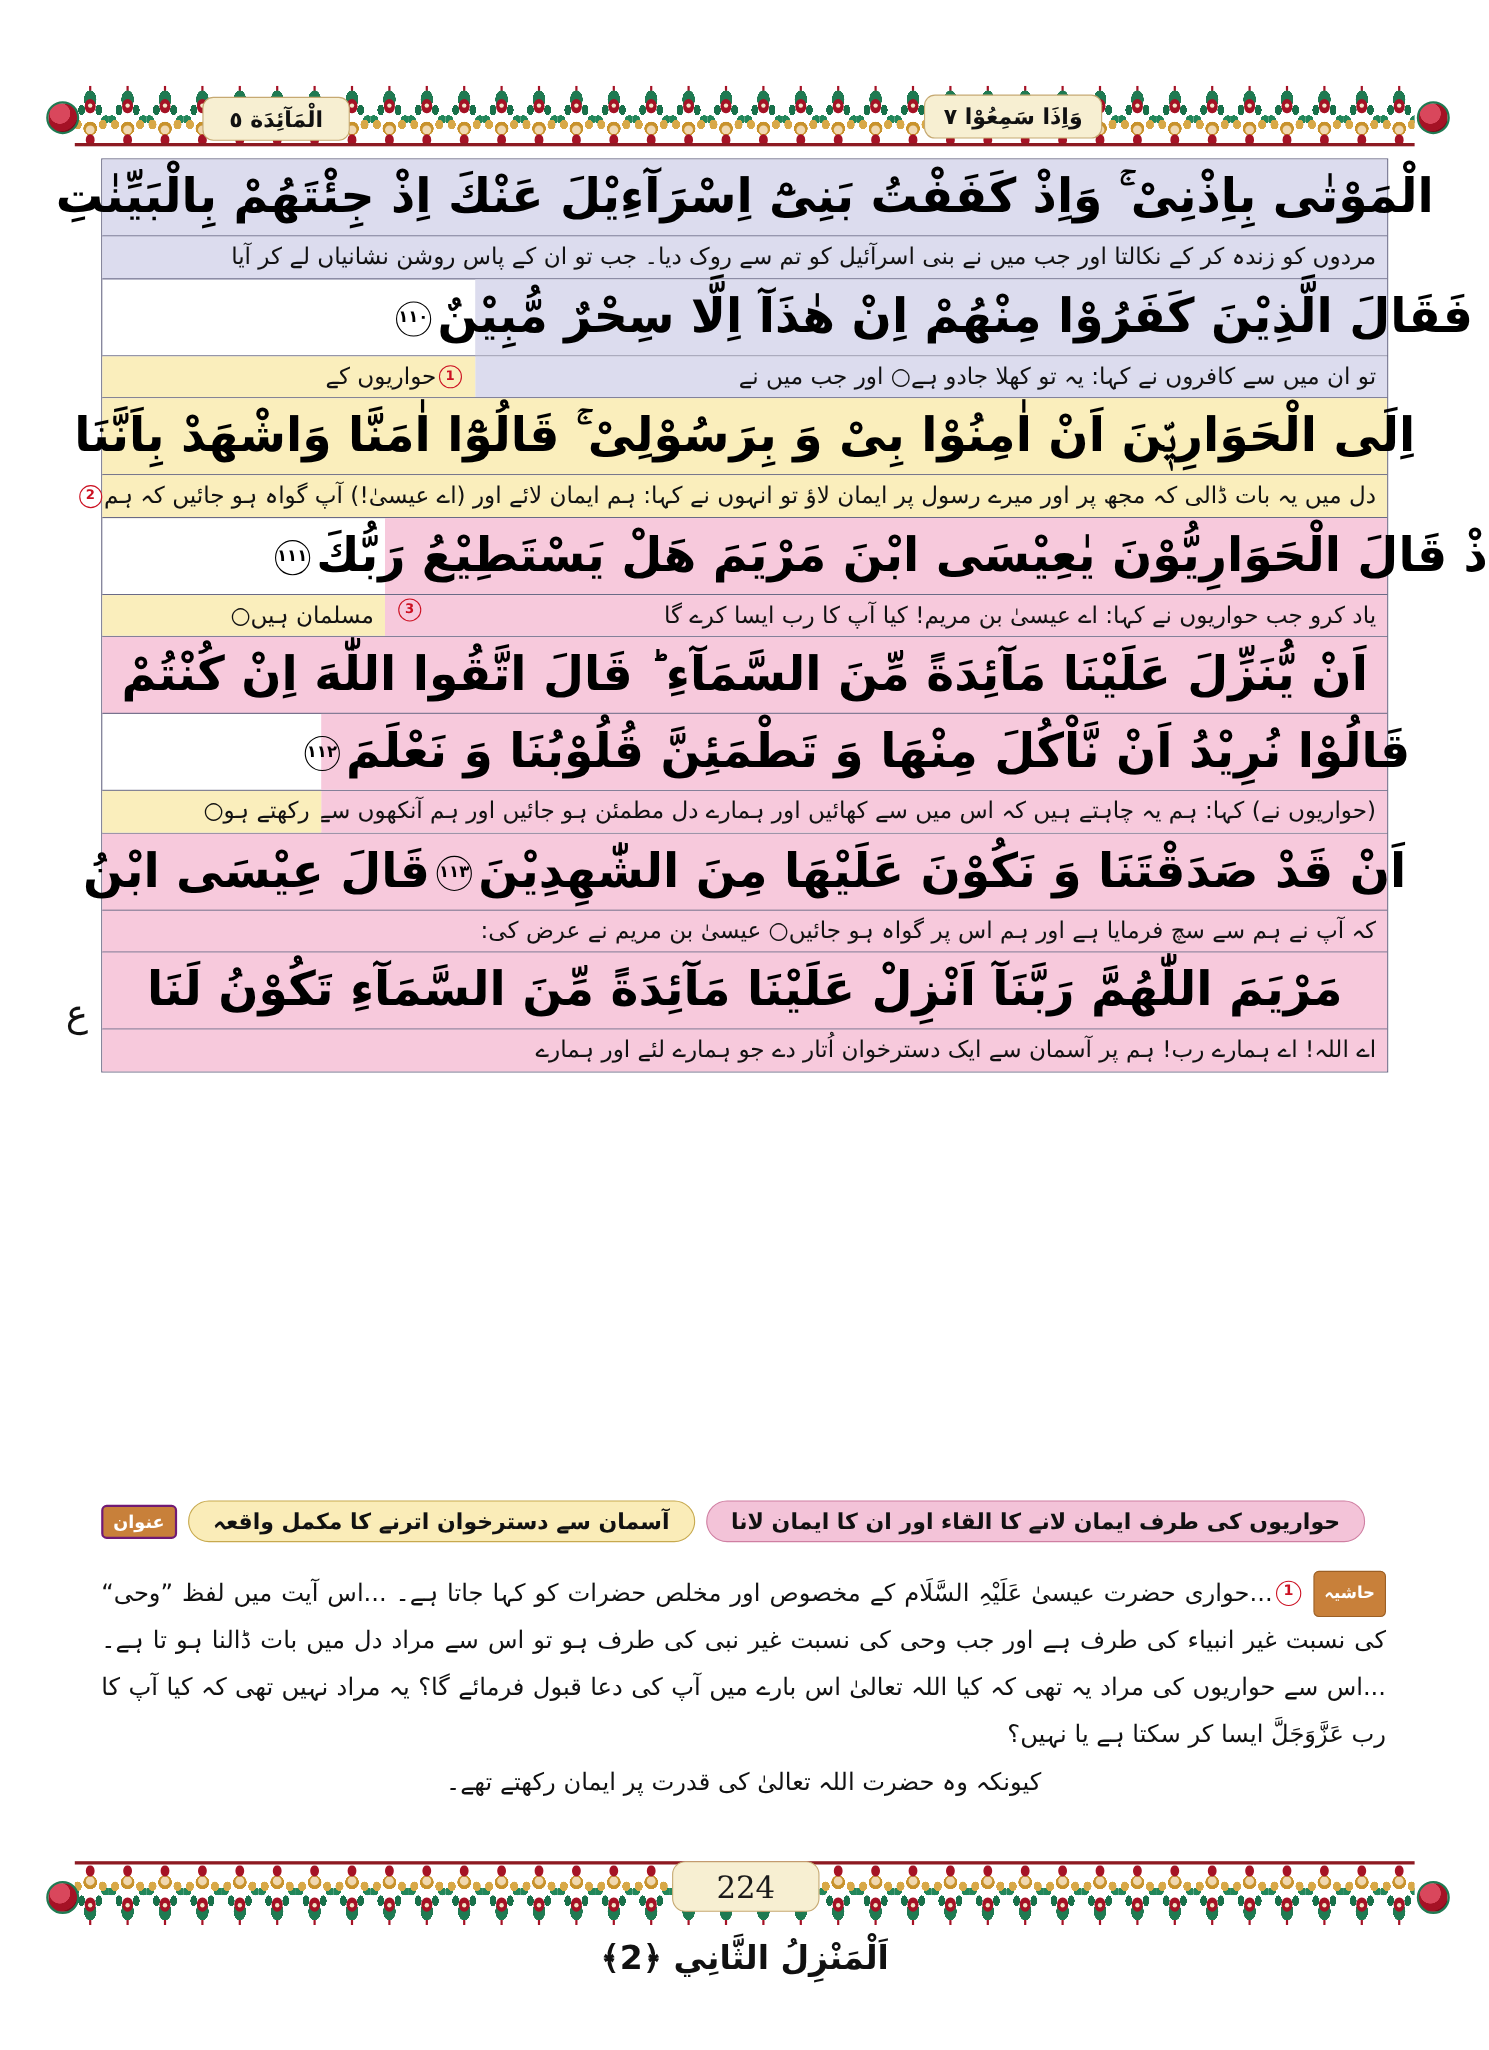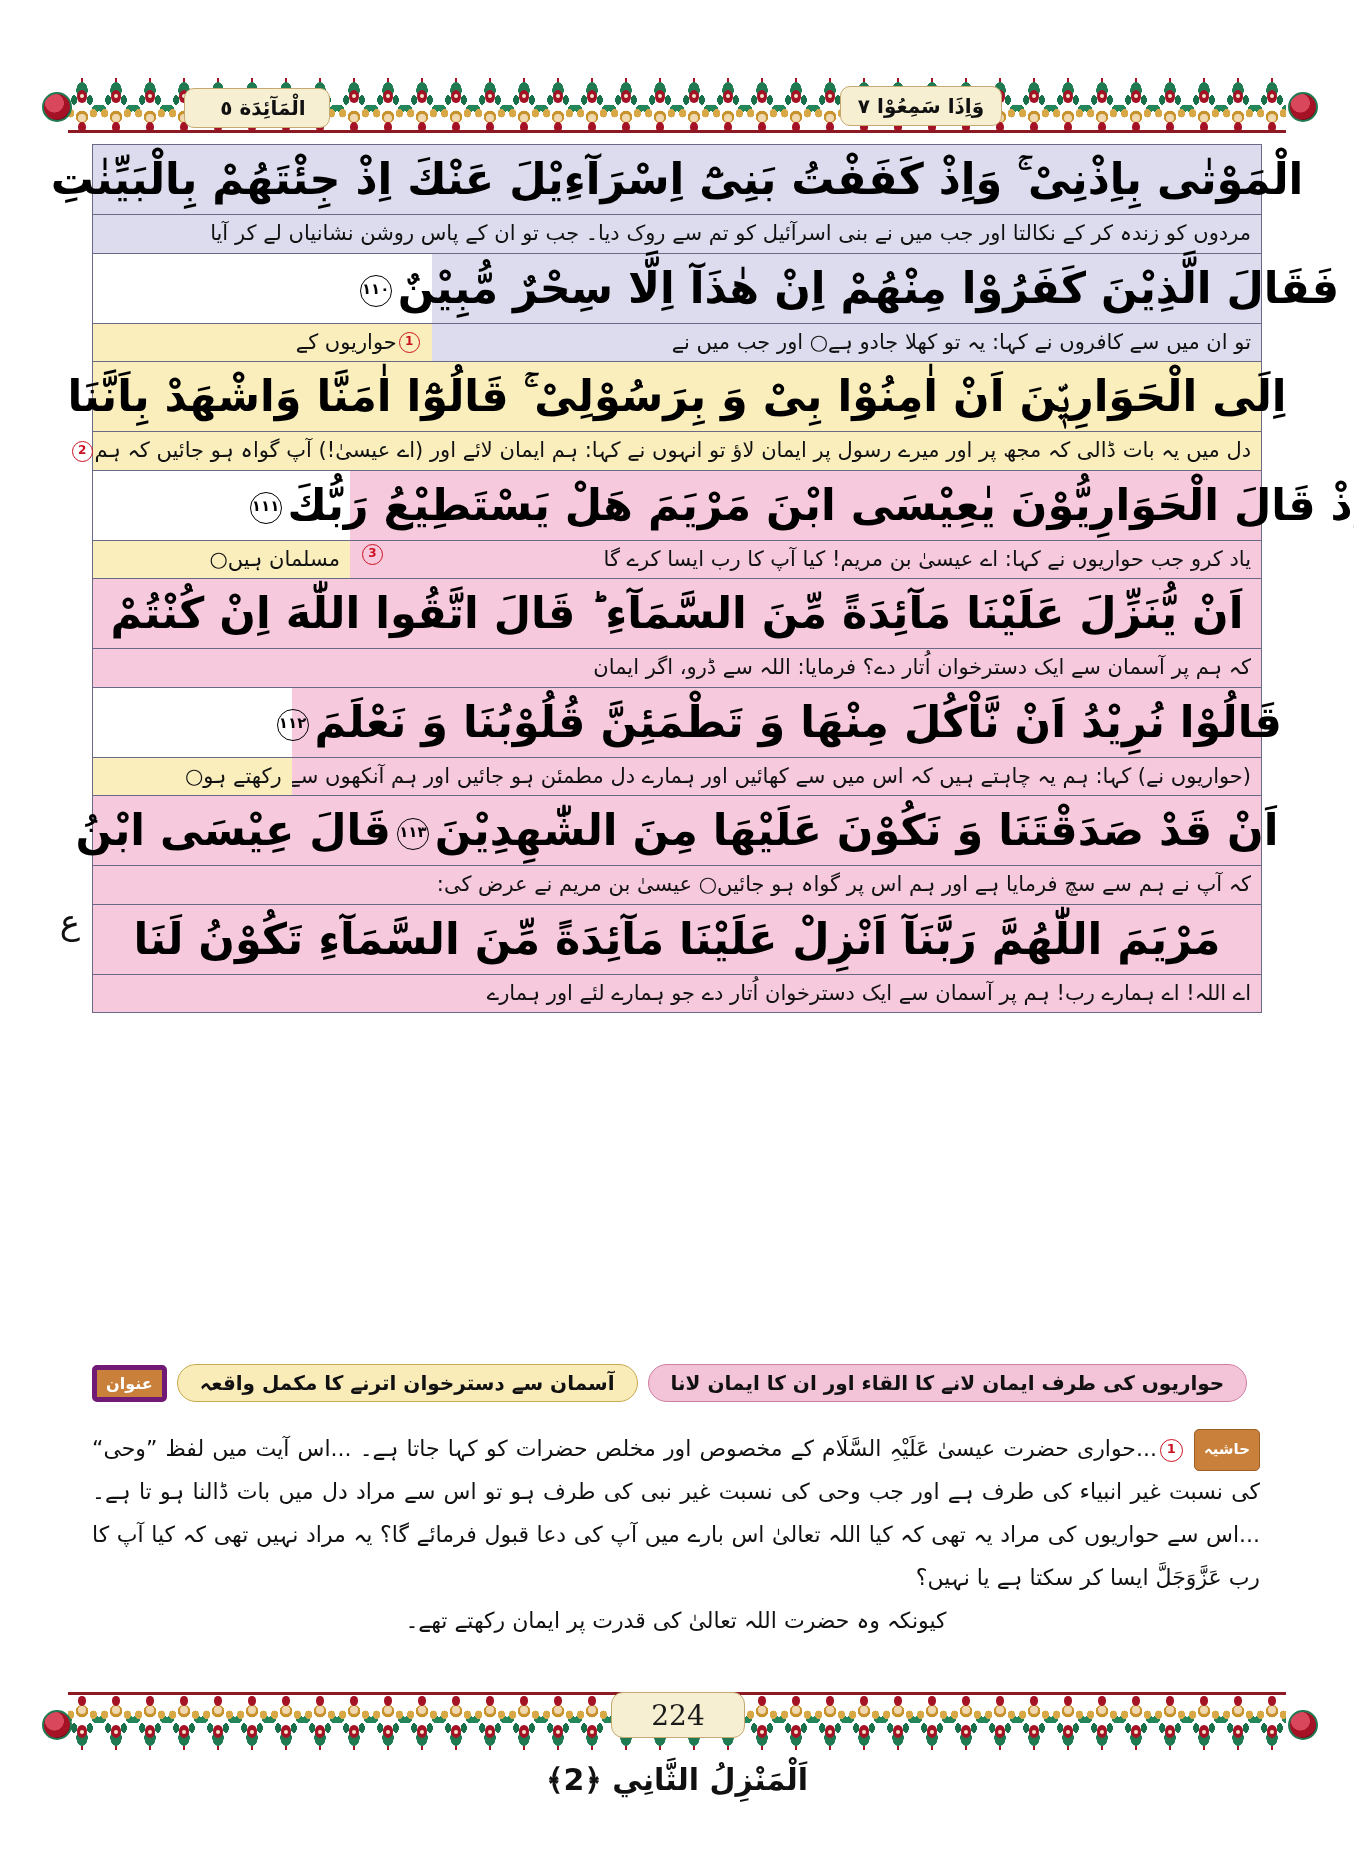--- a/index.html
+++ b/index.html
@@ -74,21 +74,21 @@
   .cartouche{
     position:absolute;height:38px;background:#f7efd2;
     border:1.5px solid #c6a972;border-radius:10px;
     display:flex;align-items:center;justify-content:center;
     z-index:5;direction:rtl;
   }
   .cartouche span{
     font-family:"DejaVu Sans","Liberation Sans",sans-serif;
     font-size:20px;color:#111;font-weight:600;white-space:nowrap;
   }
-  #cart-surah{left:184px;top:88px;width:132px;padding-left:12px;}
+  #cart-surah{left:184px;top:88px;width:132px;}
   #cart-juz{left:840px;top:86px;width:160px;}
 
   
   .knob{
     position:absolute;width:26px;height:26px;border-radius:50%;
     background:radial-gradient(circle at 40% 35%, #d9475c 0 40%, #a51225 42% 70%, #7d0d1a 72%);
     border:2px solid #1f7a52;z-index:6;
   }
   #knob-l{left:42px;top:92px;}
   #knob-r{left:1288px;top:92px;}
@@ -156,21 +156,21 @@
 
   
   .headings{
     position:absolute;left:92px;top:1364px;width:1168px;
     display:flex;direction:rtl;align-items:center;justify-content:flex-start;
     gap:10px;flex-direction:row-reverse;
   }
   .badge-unwan{
     background:#c8803a;color:#fff;border-radius:5px;padding:4px 9px;
     font-size:16px;font-weight:700;font-family:"DejaVu Sans",sans-serif;
-    direction:rtl;white-space:nowrap;border:5px solid #701a75;
+    direction:rtl;white-space:nowrap;border:2px solid #701a75;
   }
   .pill{
     border-radius:22px;padding:6px 22px;font-size:20px;direction:rtl;
     white-space:nowrap;font-family:"DejaVu Sans",sans-serif;color:#111;
     font-weight:600;
   }
   .pill.pink{background:#f3c3d8;border:1.5px solid #cf7fa2;}
   .pill.yellow{background:#faecb8;border:1.5px solid #c7a94e;}
 
   
@@ -652,25 +652,20 @@
       <div class="ur-seg bg-yel" style="width:22%;justify-content:flex-start;">
         <div class="ur">مسلمان ہیں○</div>
       </div>
     </div>
 
     <div class="ayah-line bg-pnk">
       <div class="ayah-seg" style="width:100%;">
         <div class="ar">اَنْ يُّنَزِّلَ عَلَيْنَا مَآئِدَةً مِّنَ السَّمَآءِ ؕ قَالَ اتَّقُوا اللّٰهَ اِنْ كُنْتُمْ</div>
       </div>
     </div>
-    <div class="ur-line bg-pnk">
-      <div class="ur-seg" style="width:100%;">
-        <div class="ur ur-just">کہ ہم پر آسمان سے ایک دسترخوان اُتار دے؟ فرمایا: اللہ سے ڈرو، اگر ایمان</div>
-      </div>
-    </div>
 
     <div class="ayah-line">
       <div class="ayah-seg bg-pnk" style="width:83%;">
         <div class="ar">
           <span>قَالُوْا نُرِيْدُ اَنْ نَّاْكُلَ مِنْهَا وَ تَطْمَئِنَّ قُلُوْبُنَا وَ نَعْلَمَ</span><span class="ayahnum">١١٢</span>
         </div>
       </div>
     </div>
     <div class="ur-line">
       <div class="ur-seg bg-pnk" style="width:83%;">

